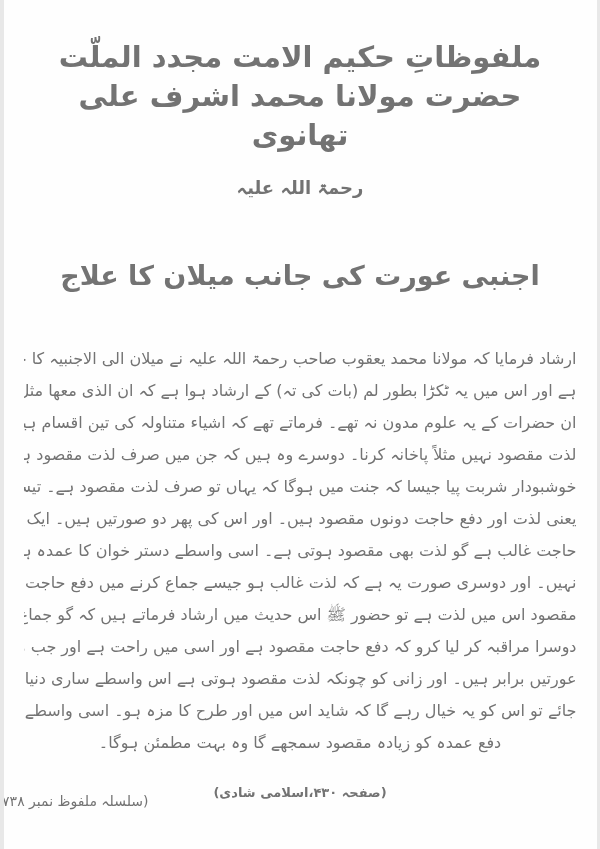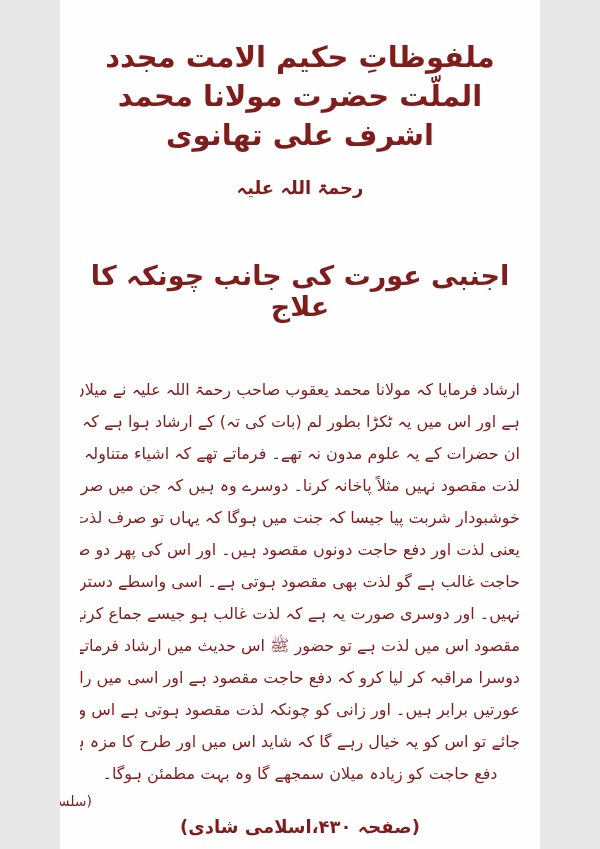--- a/index.html
+++ b/index.html
@@ -1,21 +1,21 @@
 <!DOCTYPE html>
 <html lang="ur" dir="rtl"><head>
 <meta charset="utf-8">
 <style>
   html,body{margin:0;padding:0;background:#e8e8e8;}
   .page{
     position:relative;
-    width:480px;height:849px;
+    width:593px;height:849px;
     margin:0 auto;
     background:#fefefe;
-    color:#7f1d1d;
+    color:#737373;
     font-family:"DejaVu Sans",sans-serif;
     direction:rtl;
     overflow:hidden;
     box-sizing:border-box;
   }
   .title-block{
     padding-top:38px;
     text-align:center;
   }
   .title-line1{
@@ -49,21 +49,21 @@
     white-space:nowrap;
     overflow:hidden;
   }
   .body-line.last{
     text-align:center;
     text-align-last:center;
   }
   .citation-page{
     margin-top:26px;
     text-align:center;
-    font-size:18px;
+    font-size:13px;
     font-weight:bold;
   }
   .citation-series{
     position:absolute;
     bottom:40px;
     right:448px; 
     left:30px;
     text-align:left;
     font-size:14px;
     white-space:nowrap;
@@ -72,35 +72,35 @@
 </head>
 <body>
 
 <div class="page">
 
   <div class="title-block">
     <div class="title-line1">ملفوظاتِ حکیم الامت مجدد الملّت حضرت مولانا محمد اشرف علی تھانوی</div>
     <div class="title-line2">رحمۃ اللہ علیہ</div>
   </div>
 
-  <div class="section-heading">اجنبی عورت کی جانب چونکہ کا علاج</div>
+  <div class="section-heading">اجنبی عورت کی جانب میلان کا علاج</div>
 
   <div class="body-text">
     <div class="body-line">ارشاد فرمایا کہ مولانا محمد یعقوب صاحب رحمۃ اللہ علیہ نے میلان الی الاجنبیہ کا جو علاج مشغولی بالزوجہ سے حدیث میں آیا</div>
     <div class="body-line">ہے اور اس میں یہ ٹکڑا بطور لم (بات کی تہ) کے ارشاد ہوا ہے کہ ان الذی معھا مثل الذی معھا اس کی عجیب شرح فرمائی تھی۔</div>
     <div class="body-line">ان حضرات کے یہ علوم مدون نہ تھے۔ فرماتے تھے کہ اشیاء متناولہ کی تین اقسام ہیں۔ ایک یہ کہ ان سے صرف دفع حاجت مقصود ہے</div>
     <div class="body-line">لذت مقصود نہیں مثلاً پاخانہ کرنا۔ دوسرے وہ ہیں کہ جن میں صرف لذت مقصود ہے مثلاً پیاس نہ ہونے کی صورت میں نہایت عمدہ</div>
     <div class="body-line">خوشبودار شربت پیا جیسا کہ جنت میں ہوگا کہ یہاں تو صرف لذت مقصود ہے۔ تیسرے وہ ہیں جس میں دونوں سے ترکیب ہے</div>
     <div class="body-line">یعنی لذت اور دفع حاجت دونوں مقصود ہیں۔ اور اس کی پھر دو صورتیں ہیں۔ ایک یہ کہ دفع حاجت غالب ہو جیسے طعام میں دفع</div>
     <div class="body-line">حاجت غالب ہے گو لذت بھی مقصود ہوتی ہے۔ اسی واسطے دستر خوان کا عمدہ ہونا، برتن صاف ہونا بھی مطلوب ہوتا ہے مگر ضروری</div>
     <div class="body-line">نہیں۔ اور دوسری صورت یہ ہے کہ لذت غالب ہو جیسے جماع کرنے میں دفع حاجت بھی ہے یعنی دفع فضلات منویہ وغیرہ مگر زیادہ</div>
     <div class="body-line">مقصود اس میں لذت ہے تو حضور ﷺ اس حدیث میں ارشاد فرماتے ہیں کہ گو جماع میں زیادہ تر نفس کو لذت مقصود ہوتی ہے مگر تم</div>
     <div class="body-line">دوسرا مراقبہ کر لیا کرو کہ دفع حاجت مقصود ہے اور اسی میں راحت ہے اور جب مقصود دفع حاجت ہے تو اس میں اپنی اور بیگانی دونوں</div>
     <div class="body-line">عورتیں برابر ہیں۔ اور زانی کو چونکہ لذت مقصود ہوتی ہے اس واسطے ساری دنیا کی عورتیں بھی اگر اس کو میسر ہو جائیں اور ایک باقی رہ</div>
     <div class="body-line">جائے تو اس کو یہ خیال رہے گا کہ شاید اس میں اور طرح کا مزہ ہو۔ اسی واسطے وہ ہمیشہ پریشانی میں رہتا ہے بخلاف اس شخص کے جو</div>
-    <div class="body-line last">دفع حاجت کو زیادہ میلان سمجھے گا وہ بہت مطمئن ہوگا۔</div>
+    <div class="body-line last">دفع عمدہ کو زیادہ مقصود سمجھے گا وہ بہت مطمئن ہوگا۔</div>
   </div>
 
   <div class="citation-page">(صفحہ ۴۳۰،اسلامی شادی)</div>
 
   <div class="citation-series">(سلسلہ ملفوظ نمبر ۵۷۳۸)</div>
 
 </div>
 
 </body></html>

